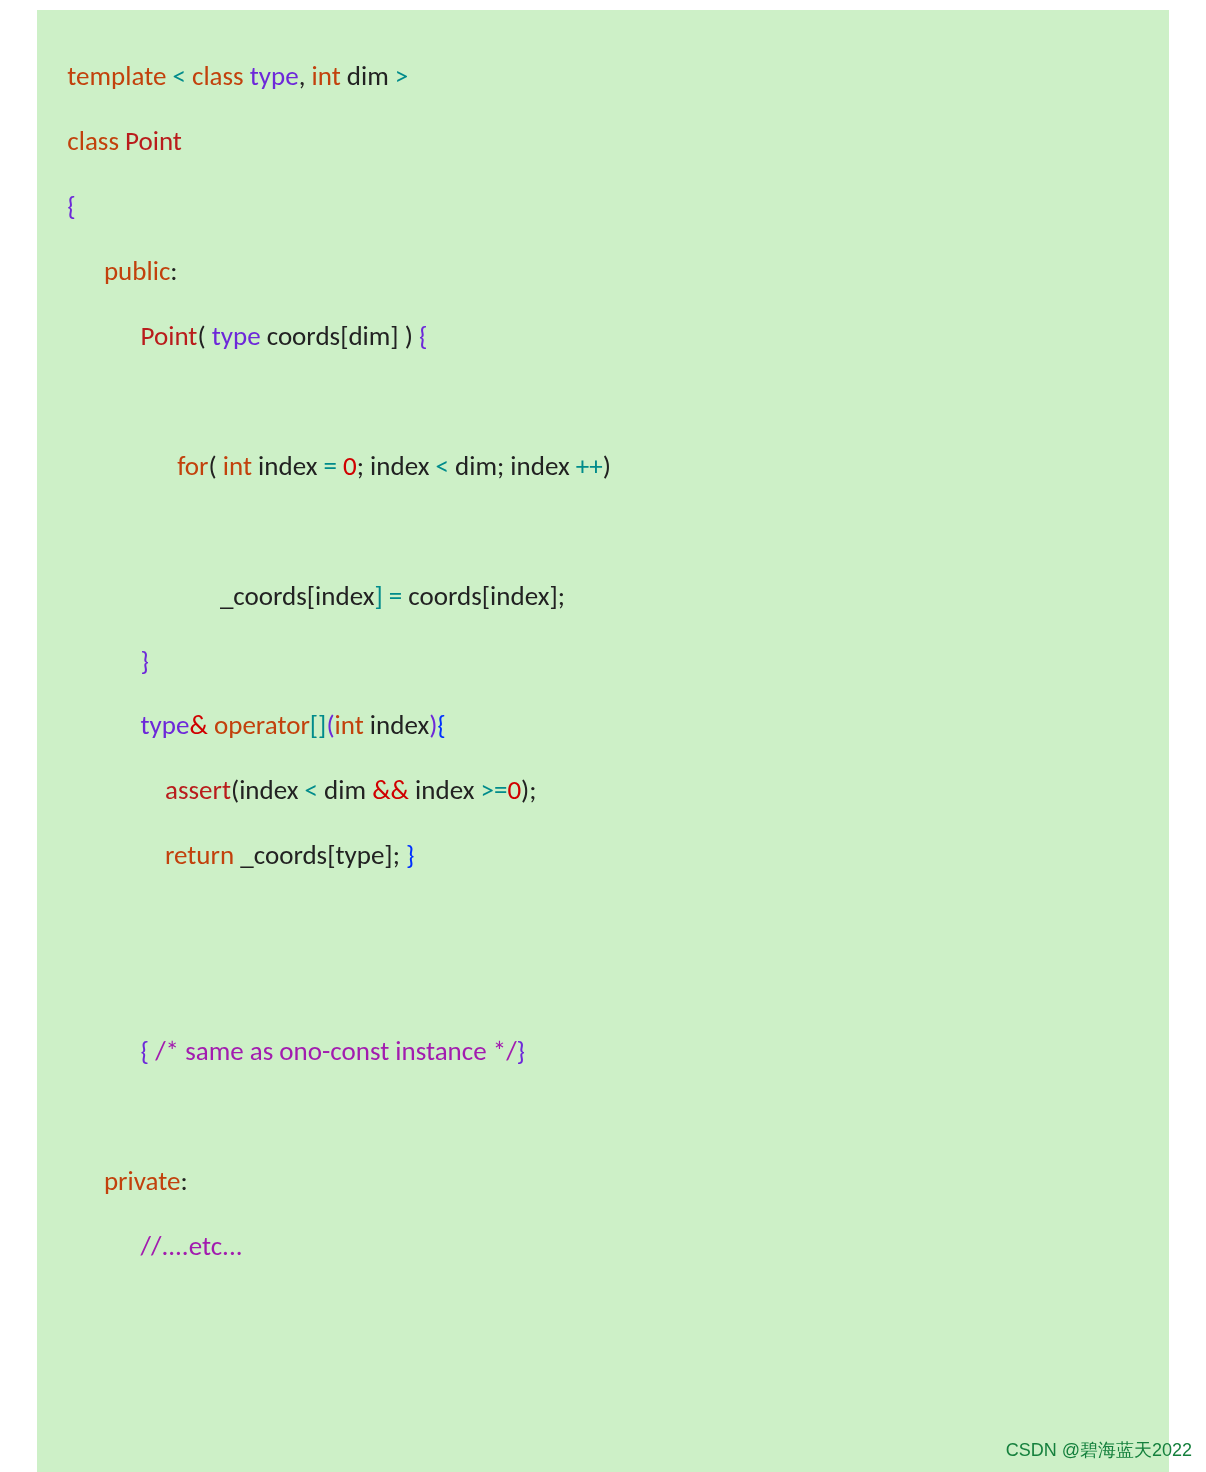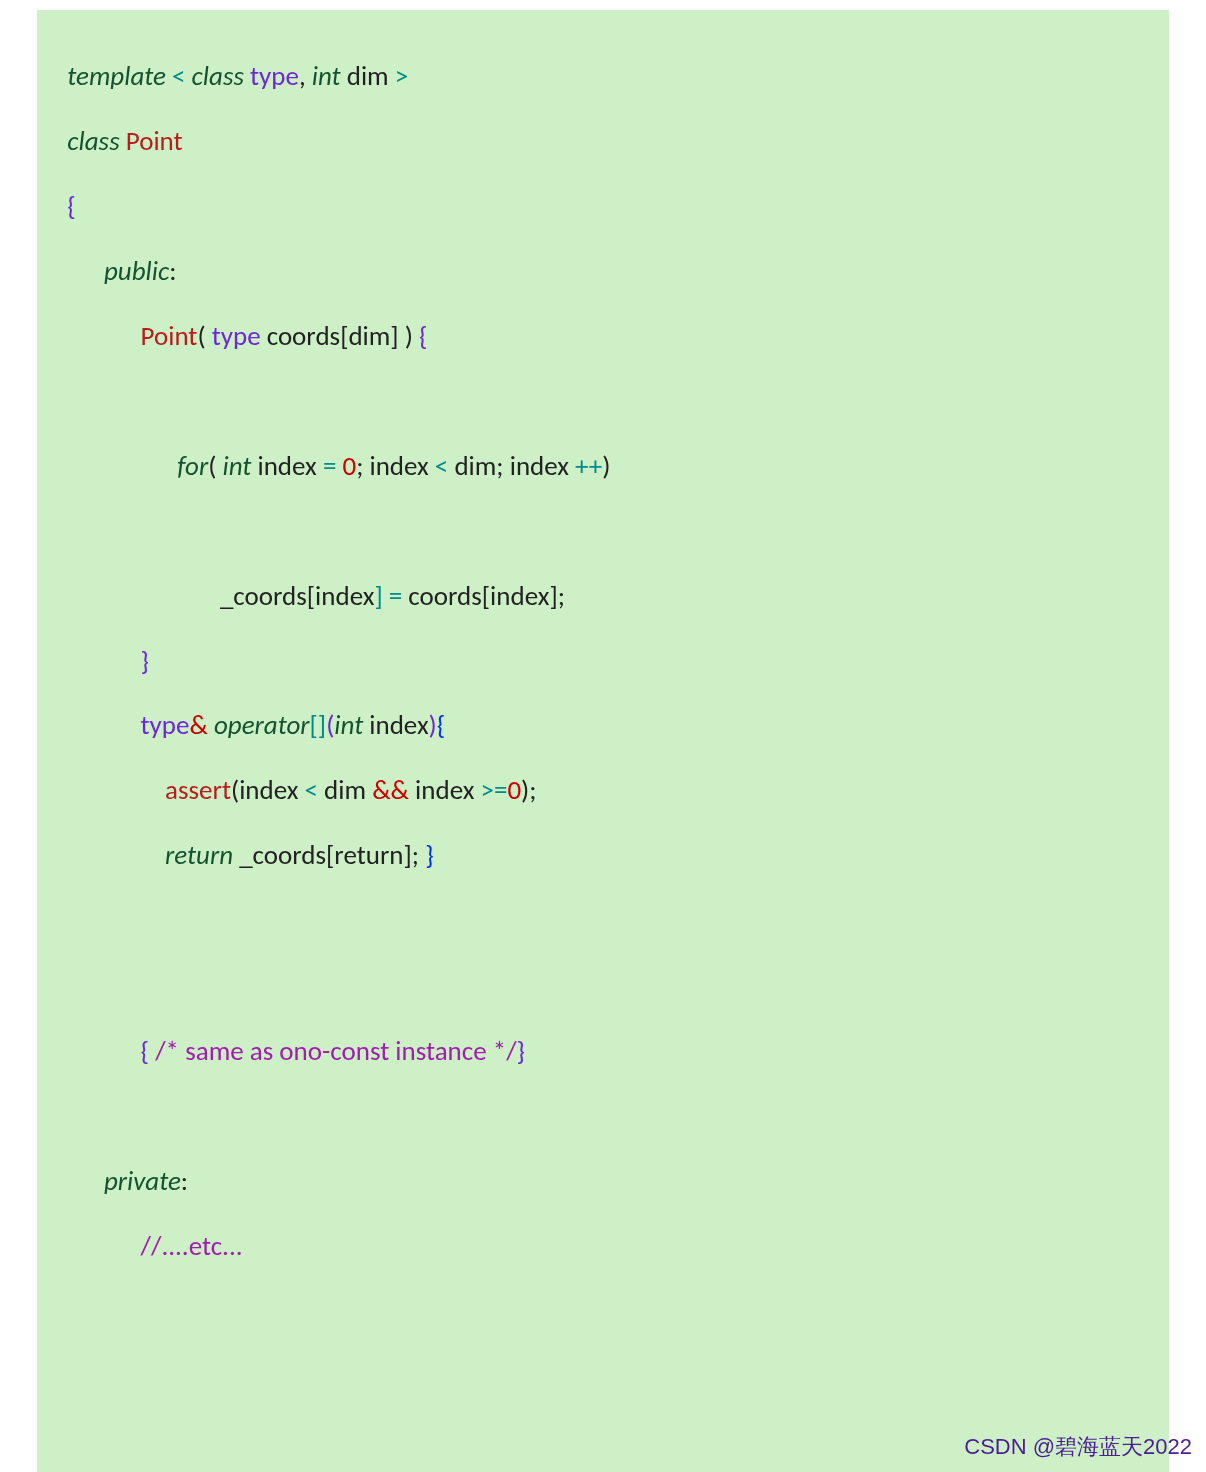--- a/index.html
+++ b/index.html
@@ -13,54 +13,54 @@
     margin: 10px auto 0 auto;
     background: #cdf0c7;
     padding: 18px 12px 22px 12px;
     font-size: 27px;
     line-height: 1.2;
     white-space: pre;
     font-weight: 400;
     color: #222;
   }
   .blank { height: 33px; }
-  .kw-blue { color: #14532d; font-style: italic; }      
+  .kw-blue { color: #c2410c; }      
   .type-green { color: #6d28d9; }   
   .cls-brown { color: #b91c1c; }    
   .op-teal  { color: #008b8b; }     
   .num-red  { color: #d00000; }     
   .comment  { color: #a21caf; }     
   .plain    { color: #222222; }
   .punc-brace { color: #0030ff; }
   .watermark {
     position: fixed;
     right: 14px;
     bottom: 10px;
-    color: #4c1d95;
-    font-size: 22px;
+    color: #15803d;
+    font-size: 18px;
     font-family: "Microsoft YaHei", Arial, sans-serif;
   }
 </style>
 </head>
 <body>
 
 <div class="code-box">
 <div>   <span class="kw-blue">template</span><span class="op-teal"> &lt; </span><span class="kw-blue">class</span><span> </span><span class="type-green">type</span><span>, </span><span class="kw-blue">int</span><span> dim </span><span class="op-teal">&gt;</span></div>
 <div>   <span class="kw-blue">class</span><span> </span><span class="cls-brown">Point</span></div>
 <div>   <span class="type-green">{</span></div>
 <div>         <span class="kw-blue">public</span><span class="plain">:</span></div>
 <div>               <span class="cls-brown">Point</span><span>( </span><span class="type-green">type</span><span> coords[dim] ) </span><span class="type-green">{</span></div>
 <div class="blank"></div>
 <div>                     <span class="kw-blue">for</span><span>( </span><span class="kw-blue">int</span><span> index </span><span class="op-teal">=</span><span> </span><span class="num-red">0</span><span>; index </span><span class="op-teal">&lt;</span><span> dim; index </span><span class="op-teal">++</span><span>)</span></div>
 <div class="blank"></div>
 <div>                            <span>_coords[index</span><span class="op-teal">]</span><span> </span><span class="op-teal">=</span><span> coords[index];</span></div>
 <div>               <span class="type-green">}</span></div>
 <div>               <span class="type-green">type</span><span class="num-red">&amp;</span><span> </span><span class="kw-blue">operator</span><span class="op-teal">[]</span><span class="type-green">(</span><span class="kw-blue">int</span><span> index</span><span class="type-green">)</span><span class="punc-brace">{</span></div>
 <div>                   <span class="cls-brown">assert</span><span>(</span><span>index </span><span class="op-teal">&lt;</span><span> dim </span><span class="num-red">&amp;&amp;</span><span> index </span><span class="op-teal">&gt;=</span><span class="num-red">0</span><span>);</span></div>
-<div>                   <span class="kw-blue">return</span><span> _coords[return]; </span><span class="punc-brace">}</span></div>
+<div>                   <span class="kw-blue">return</span><span> _coords[type]; </span><span class="punc-brace">}</span></div>
 <div class="blank"></div>
 <div class="blank"></div>
 <div>               <span class="type-green">{</span><span class="comment"> /* same as ono-const instance */</span><span class="type-green">}</span></div>
 <div class="blank"></div>
 <div>         <span class="kw-blue">private</span><span>:</span></div>
 <div>               <span class="comment">//....etc...</span></div>
 
 
 
 

